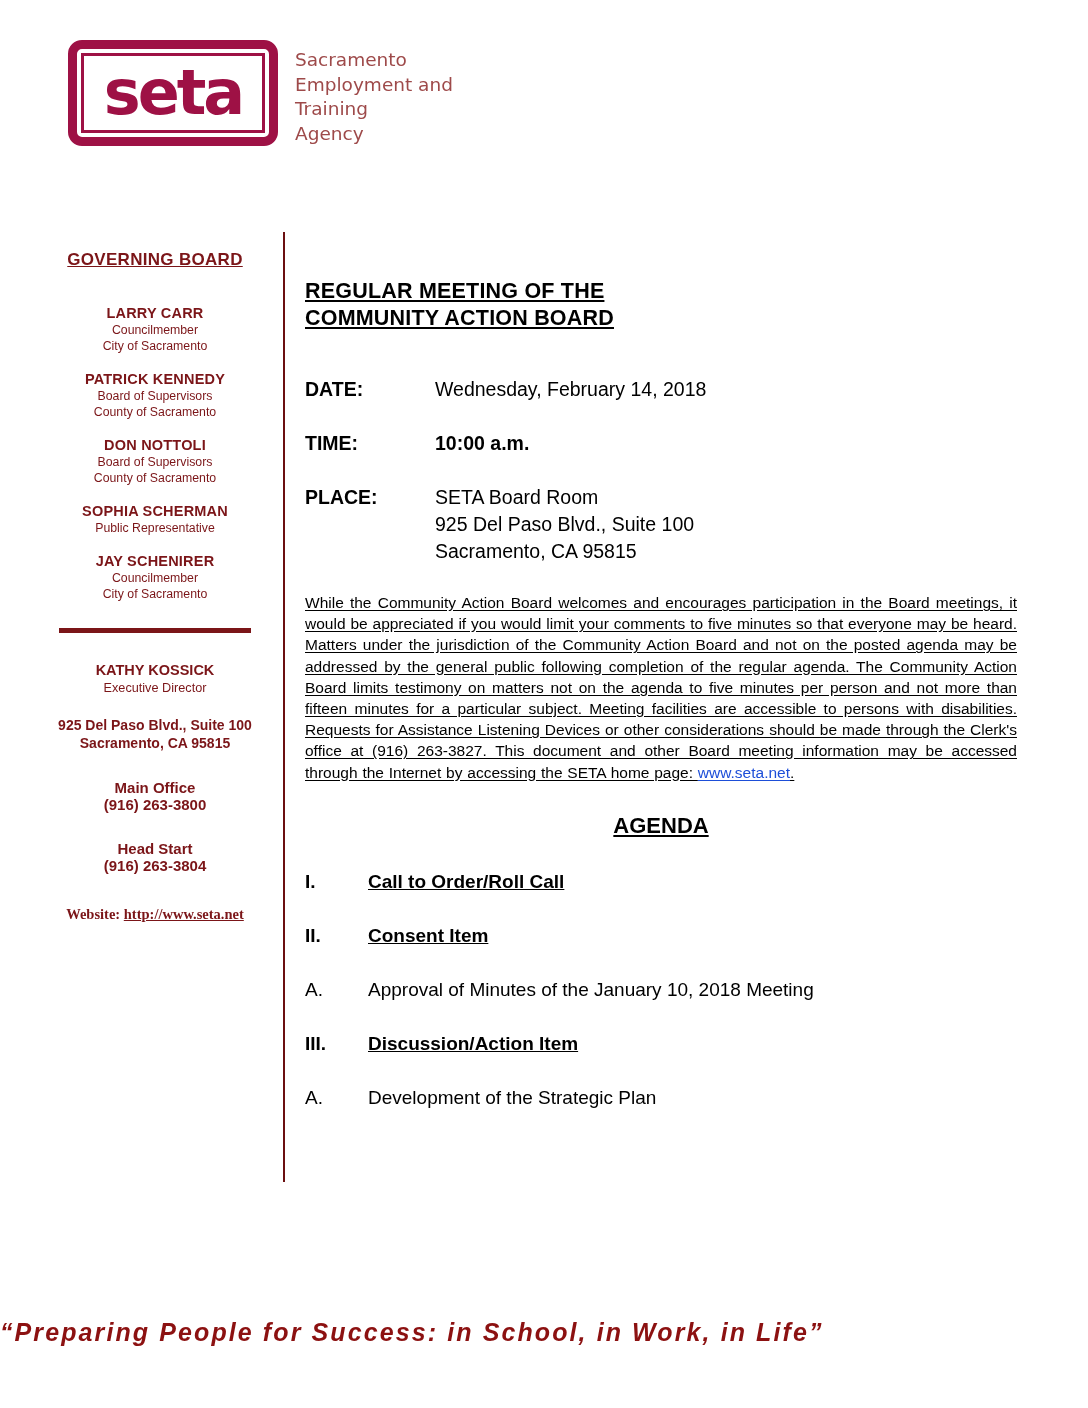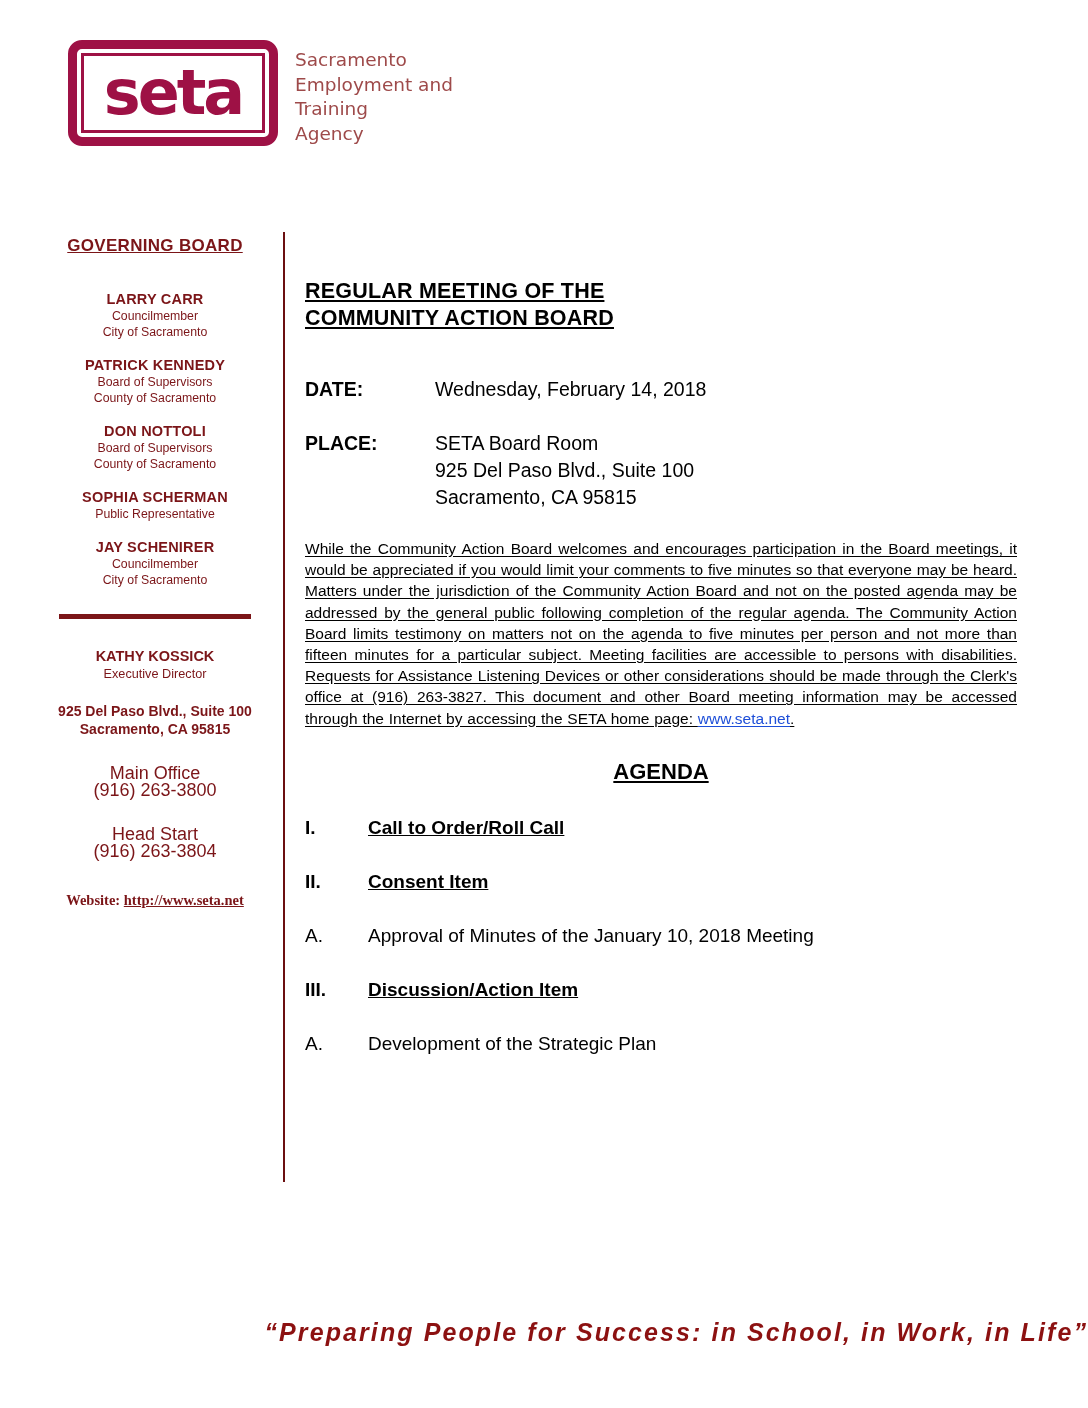--- a/index.html
+++ b/index.html
@@ -72,21 +72,21 @@
     line-height: 24.5px;
     color: #9E4A4A;
     font-weight: 400;
     white-space: pre;
   }
 
   
   .sidebar {
     position: absolute;
     left: 30px;
-    top: 236px;
+    top: 250px;
     width: 250px;
     text-align: center;
     color: #7B1518;
   }
   .sidebar-heading {
     font-size: 17px;
     font-weight: 700;
     text-decoration: underline;
     letter-spacing: 0.3px;
     margin-bottom: 34px;
@@ -124,22 +124,22 @@
     line-height: 17px;
   }
   .addr-block {
     margin-top: 19px;
     font-size: 14px;
     font-weight: 700;
     line-height: 18px;
   }
   .phone-block {
     margin-top: 27px;
-    font-size: 18px;
-    font-weight: 400;
+    font-size: 15px;
+    font-weight: 700;
     line-height: 17px;
   }
   .website-line {
     margin-top: 32px;
     font-family: "Liberation Serif", serif;
     font-size: 14.5px;
     font-weight: 700;
     color: #7B1518;
   }
   .website-line .url {
@@ -250,21 +250,21 @@
   .agenda-item.level-sub .agenda-label {
     font-weight: 400;
   }
 
   
   .footer {
     position: absolute;
     left: 0;
     top: 1318px;
     width: 1088px;
-    text-align: right;
+    text-align: left;
   }
   .footer-tagline {
     font-size: 25px;
     font-weight: 700;
     font-style: italic;
     color: #8C1111;
     letter-spacing: 2.1px;
     white-space: nowrap;
   }
 </style>
@@ -351,20 +351,24 @@
       <span>REGULAR MEETING OF THE</span><br>
       <span>COMMUNITY ACTION BOARD</span>
     </div>
 
     <div class="meta">
       <div class="meta-row">
         <div class="meta-label">DATE:</div>
         <div class="meta-value">Wednesday, February 14, 2018</div>
       </div>
       <div class="meta-row">
+        <div class="meta-label">TIME:</div>
+        <div class="meta-value bold">10:00 a.m.</div>
+      </div>
+      <div class="meta-row">
         <div class="meta-label">PLACE:</div>
         <div class="meta-value">SETA Board Room
 925 Del Paso Blvd., Suite 100
 Sacramento, CA  95815</div>
       </div>
     </div>
 
     <div class="notice"><span>While the Community Action Board welcomes and encourages participation in the Board meetings, it would be appreciated if you would limit your comments to five minutes so that everyone may be heard.  Matters under the jurisdiction of the Community Action Board and not on the posted agenda may be addressed by the general public following completion of the regular agenda.  The Community Action Board limits testimony on matters not on the agenda to five minutes per person and not more than fifteen minutes for a particular subject.  Meeting facilities are accessible to persons with disabilities.  Requests for Assistance Listening Devices or other considerations should be made through the Clerk's office at (916) 263-3827.  This document and other Board meeting information may be accessed through the Internet by accessing the SETA home page: </span><span class="link">www.seta.net</span><span>.</span></div>
 
     <div class="agenda-heading">

